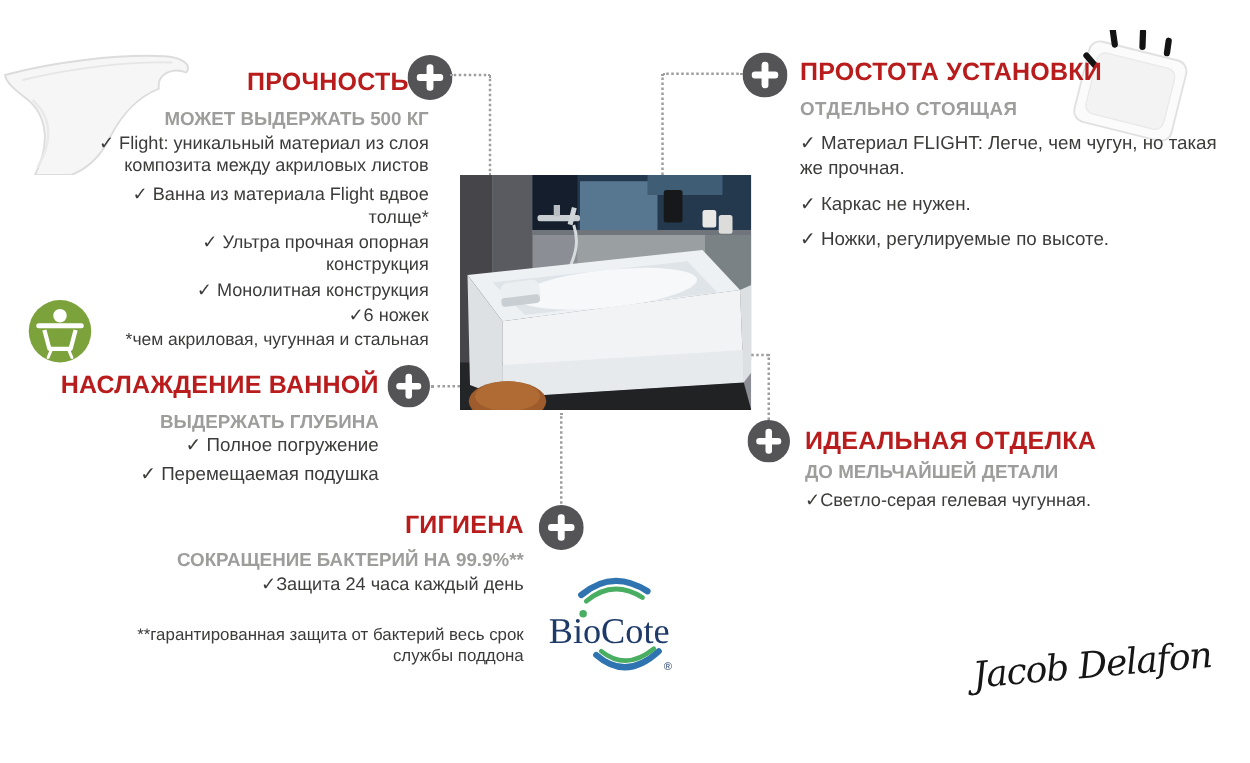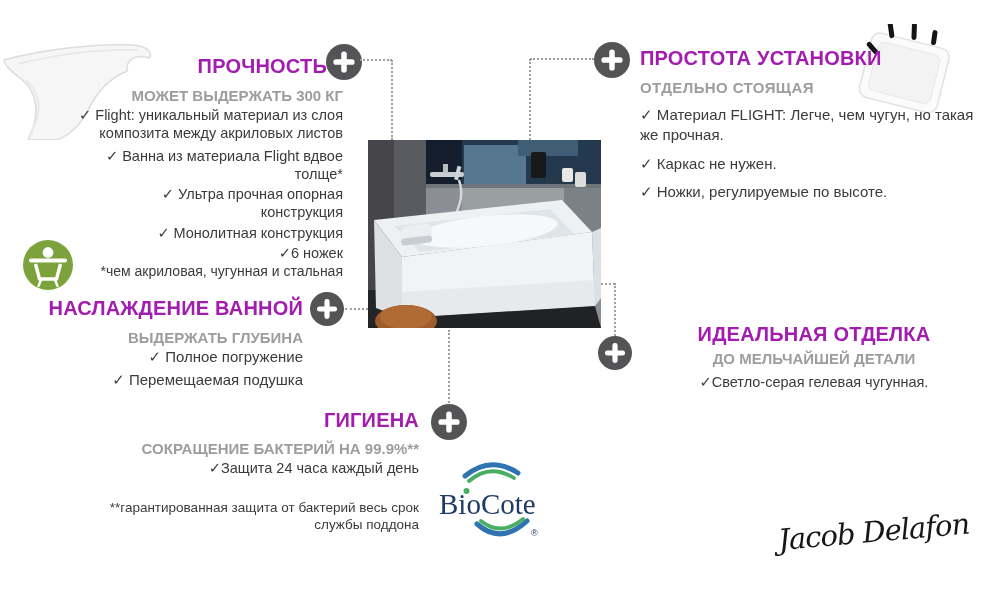--- a/index.html
+++ b/index.html
@@ -1,35 +1,35 @@
 <!DOCTYPE html>
 <html><head>
 <meta charset="utf-8">
 <style>
   html,body{margin:0;padding:0;background:#fff;}
   .canvas{position:relative;width:1000px;height:610px;background:#fff;overflow:hidden;
           font-family:"Liberation Sans", sans-serif;}
   .sec{position:absolute;}
-  .sec .title{font-size:20px;font-weight:bold;color:#a21caf;letter-spacing:.2px;}
+  .sec .title{font-size:20px;font-weight:bold;color:#b91c1c;letter-spacing:.2px;}
   .sec .subtitle{font-size:15px;font-weight:bold;color:#9d9d9c;margin-top:9px;}
   .sec .item{font-size:14.5px;color:#3b3b3a;line-height:1.26;margin-top:2px;}
   .sec .footnote{font-size:14px;color:#3b3b3a;line-height:1.26;margin-top:1px;}
   .right{text-align:right;}
   .left{text-align:left;}
 
   #sec-durability{left:78px;top:55px;width:265px;}
   #sec-durability .title{padding-right:16px;}
   #sec-enjoyment{left:35px;top:297px;width:268px;}
   #sec-enjoyment .item{font-size:15px;line-height:1.42;}
   #sec-hygiene{left:79px;top:409px;width:340px;}
   #sec-hygiene .footnote{font-size:13.5px;margin-top:22px;}
   #sec-installation{left:640px;top:47px;width:345px;}
   #sec-installation .item{font-size:15px;line-height:1.32;margin-top:9px;}
   #sec-installation .subtitle{margin-top:9px;letter-spacing:.4px;}
-  #sec-finish{left:644px;top:323px;width:340px;text-align:center;}
+  #sec-finish{left:644px;top:342px;width:340px;}
   #sec-finish .subtitle{margin-top:4px;}
   #sec-finish .item{margin-top:6px;}
 
   .plus{position:absolute;}
   .plus svg{display:block;}
   #plus-durability{left:326px;top:44px;}
   #plus-installation{left:594px;top:42px;}
   #plus-enjoyment{left:310px;top:292px;}
   #plus-hygiene{left:431px;top:404px;}
   #plus-finish{left:598px;top:336px;}
@@ -80,21 +80,21 @@
         <rect x="22" y="2" width="5" height="17" rx="2.5" fill="#141414" transform="rotate(-22 24 10)"></rect>
         <rect x="45" y="-2" width="5" height="17" rx="2.5" fill="#141414" transform="rotate(-12 47 6)"></rect>
         <rect x="66" y="0" width="5" height="15" rx="2.5" fill="#141414" transform="rotate(-6 68 7)"></rect>
         <rect x="4" y="30" width="15" height="5" rx="2.5" fill="#141414" transform="rotate(35 11 32)"></rect>
       </g>
     </svg>
   </div>
 
   <div class="sec right" id="sec-durability">
     <div class="title">ПРОЧНОСТЬ</div>
-    <div class="subtitle">МОЖЕТ ВЫДЕРЖАТЬ 300 КГ</div>
+    <div class="subtitle">МОЖЕТ ВЫДЕРЖАТЬ 500 КГ</div>
     <div class="item">✓ Flight: уникальный материал из слоя композита между акриловых листов</div>
     <div class="item" style="margin-top:4px;">✓ Ванна из материала Flight вдвое толще*</div>
     <div class="item">✓ Ультра прочная опорная конструкция</div>
     <div class="item">✓ Монолитная конструкция</div>
     <div class="item">✓6 ножек</div>
     <div class="footnote">*чем акриловая, чугунная и стальная</div>
   </div>
 
   <div class="sec right" id="sec-enjoyment">
     <div class="title">НАСЛАЖДЕНИЕ ВАННОЙ</div>

